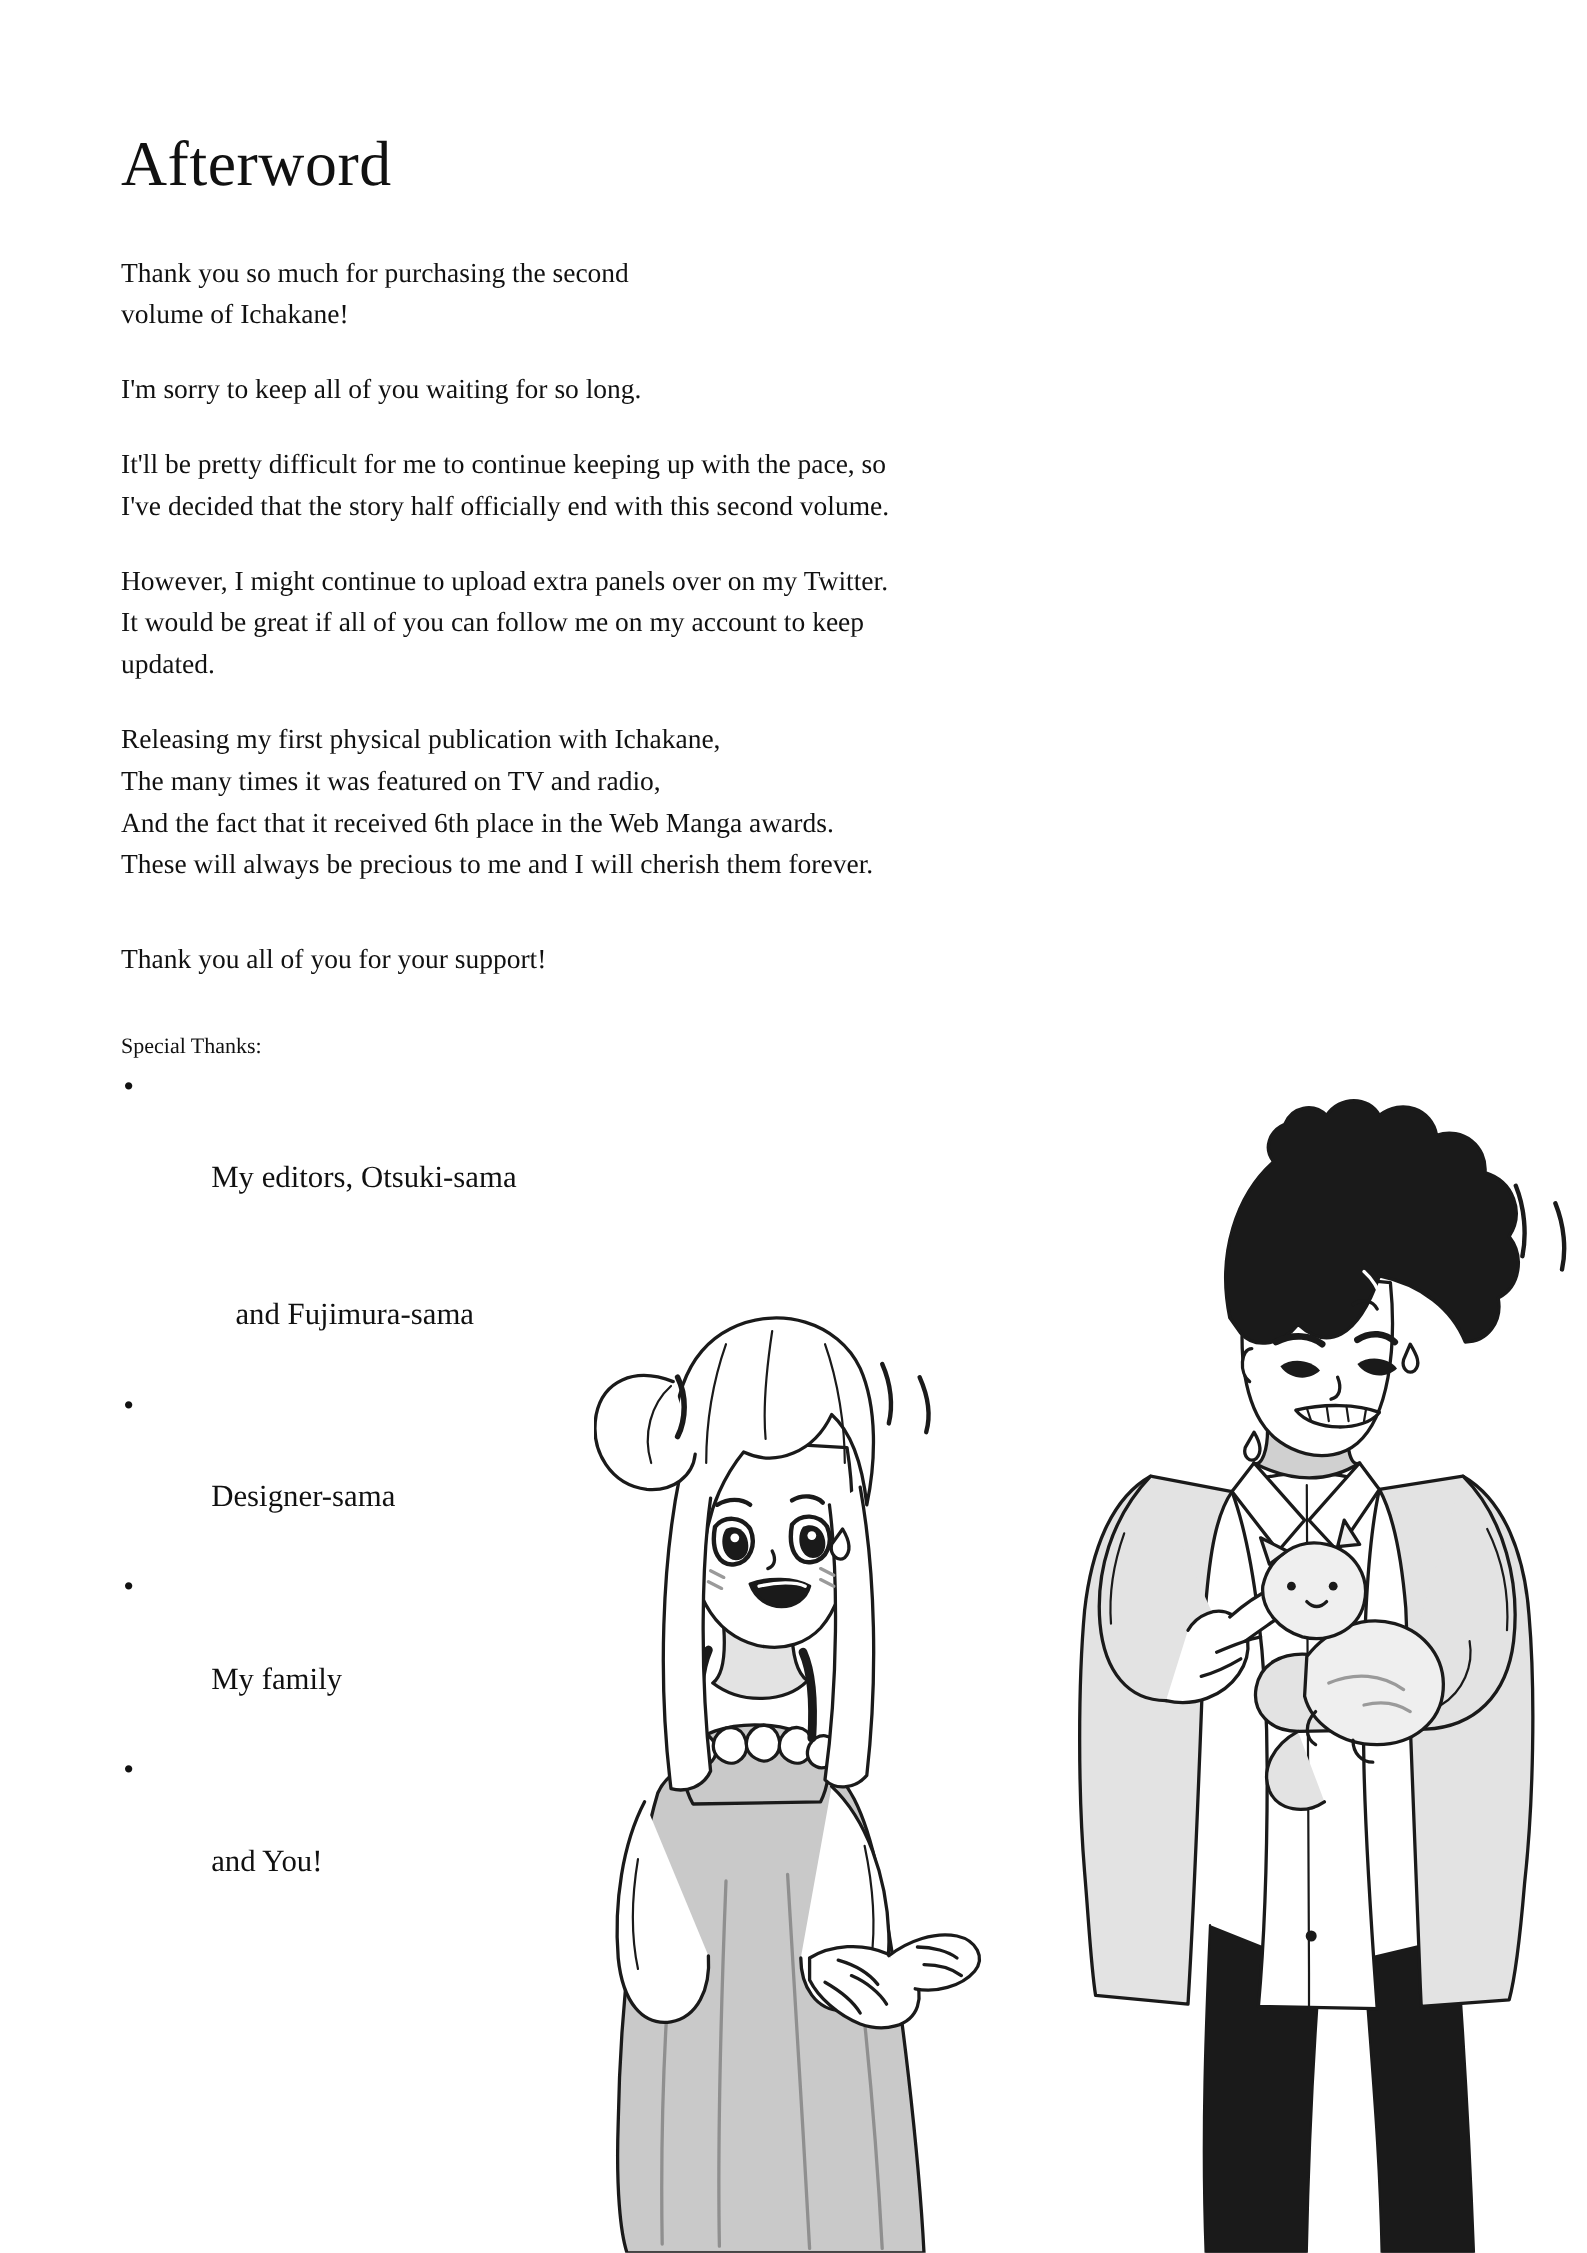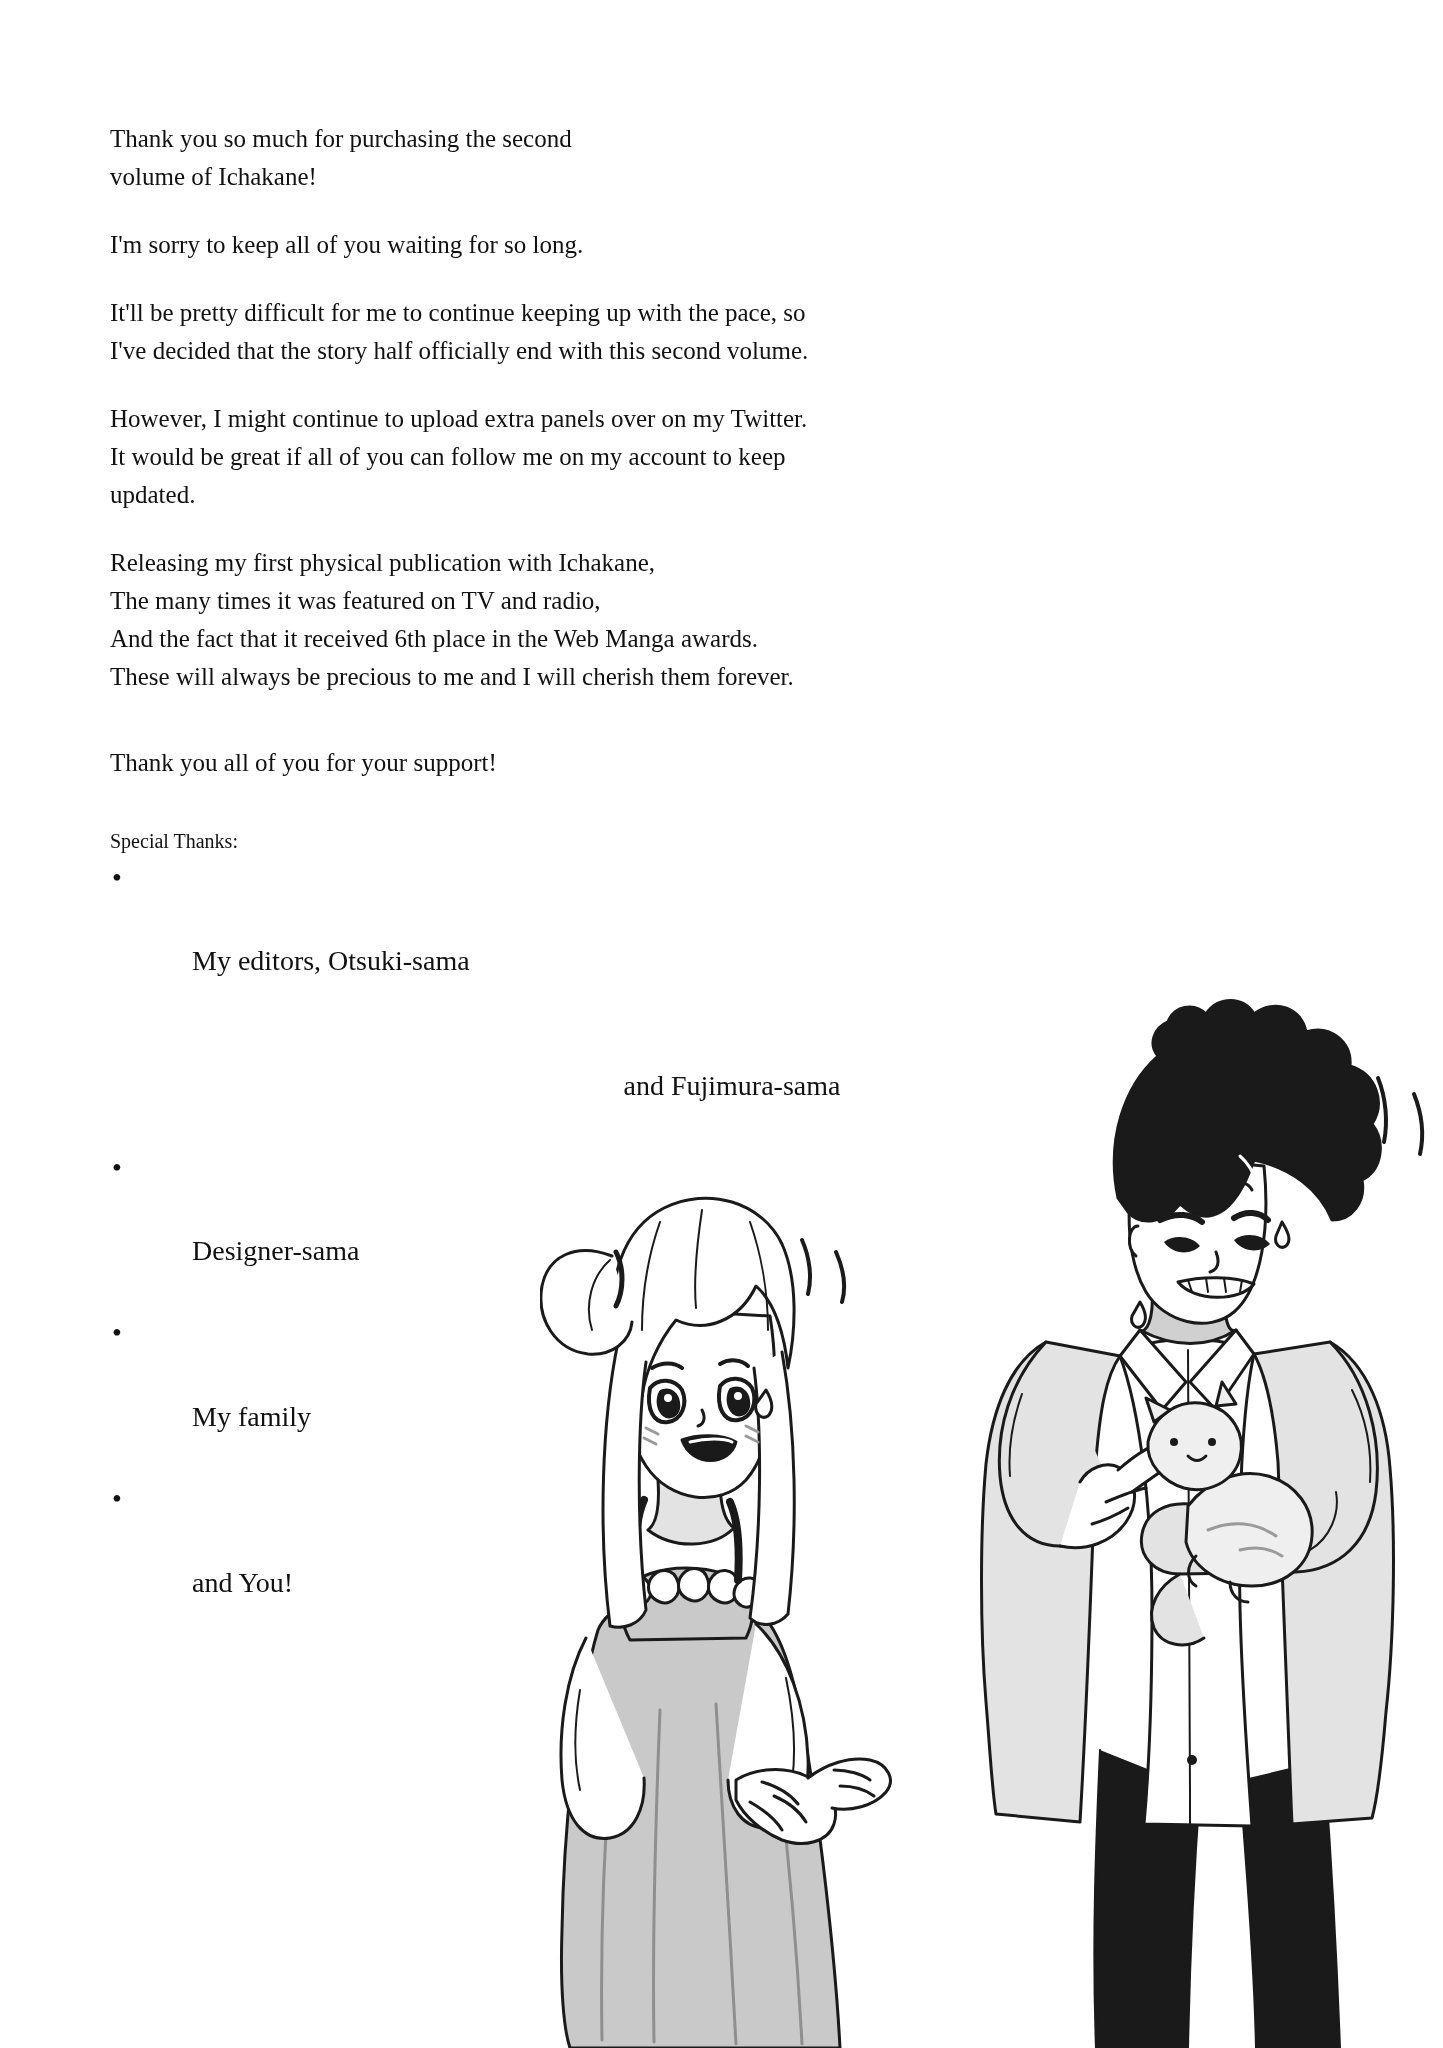--- a/index.html
+++ b/index.html
@@ -65,40 +65,40 @@
     padding-left: 26px;
     white-space: pre-wrap;
   }
   ul.special-list li .bullet {
     position: absolute;
     left: 2px;
     top: -1px;
   }
   ul.special-list li.cont {
     padding-left: 48px;
-    text-align: center;
   }
   
   #illustration {
     position: absolute;
     left: 540px;
     top: 990px;
     width: 900px;
     height: 1058px;
     pointer-events: none;
   }
   #illustration svg { display: block; width: 100%; height: 100%; }
 </style>
 </head>
 <body>
 
 <div id="page">
 
   <div class="content">
 
+    <h1 class="title">Afterword</h1>
 
     <div class="para">
       <span class="line">Thank you so much for purchasing the second</span>
       <span class="line">volume of Ichakane!</span>
     </div>
 
     <div class="para">
       <span class="line">I'm sorry to keep all of you waiting for so long.</span>
     </div>
 

